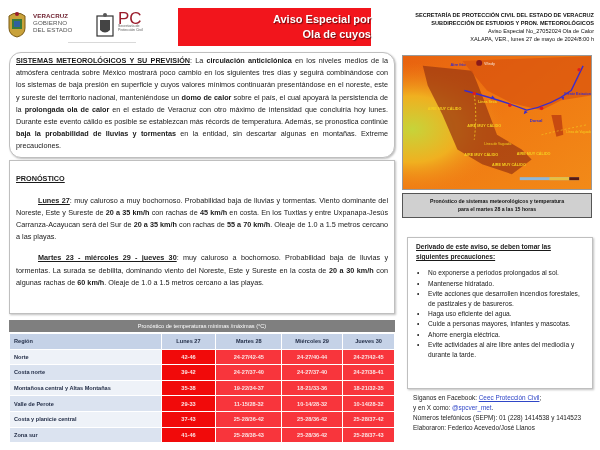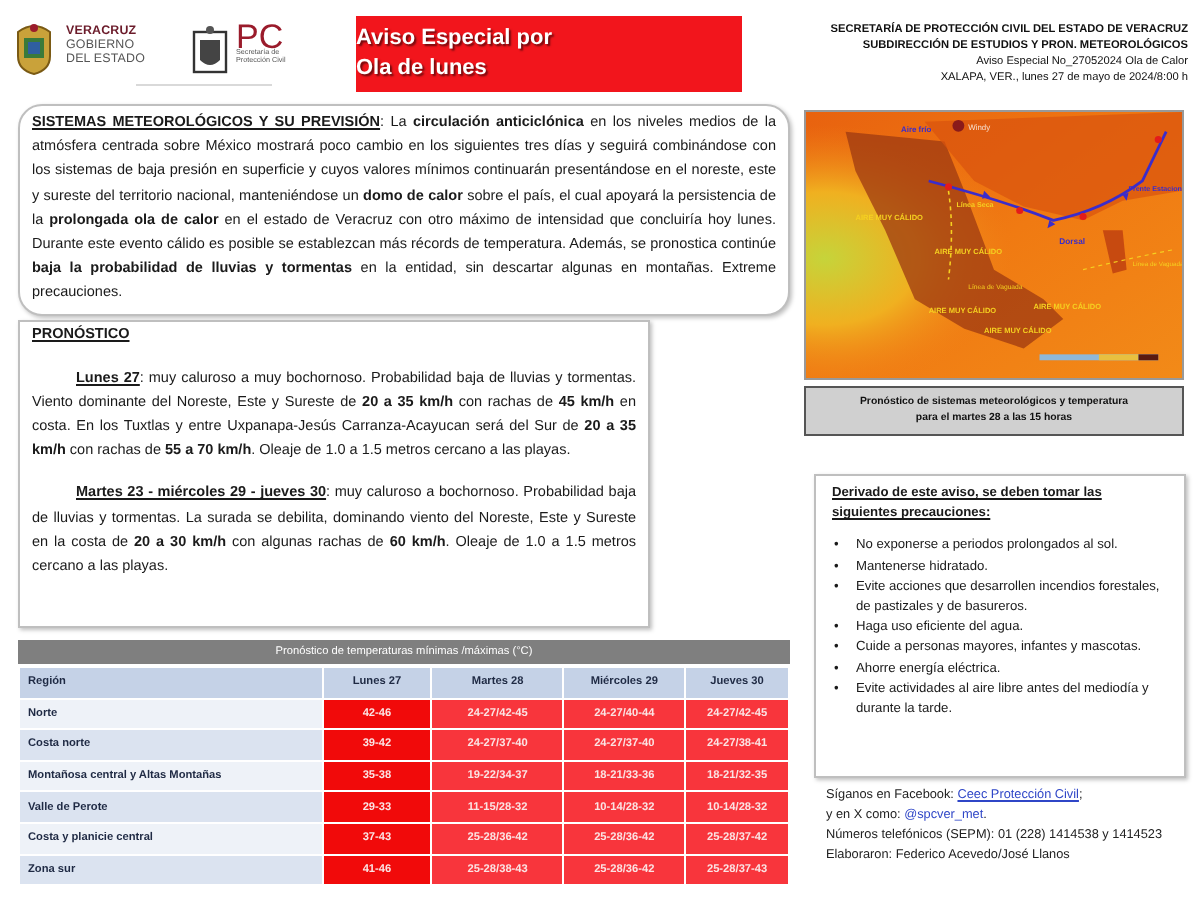--- a/index.html
+++ b/index.html
@@ -10,32 +10,32 @@
   .logo-ver { position: absolute; left: 6px; top: 10px; width: 22px; height: 28px; }
   .logo-ver-text { position: absolute; left: 33px; top: 12px; font-size: 6.2px; line-height: 7.2px; color: #555; letter-spacing: 0.1px; }
   .logo-ver-text b { color: #6b1b2a; font-weight: bold; }
   .logo-pc { position: absolute; left: 95px; top: 12px; width: 20px; height: 26px; }
   .logo-pc-text { position: absolute; left: 118px; top: 13px; }
   .logo-pc-text .pc { font-size: 17px; font-weight: normal; color: #9a1b2b; line-height: 11px; }
   .logo-pc-text .sub { font-size: 3.6px; color: #555; line-height: 4.2px; }
   .logo-underline { position: absolute; left: 68px; top: 42px; width: 68px; height: 1px; background: #d9d9d9; }
 
   .title-box { position: absolute; left: 178px; top: 8px; width: 193px; height: 38px; background: #f2151c;
-    color: #fff; font-weight: bold; font-size: 11px; line-height: 15px; text-align: left; padding-top: 4px;
+    color: #fff; font-weight: bold; font-size: 11px; line-height: 15px; text-align: right; padding-top: 4px;
     text-shadow: 1px 1px 1px rgba(0,0,0,0.55); }
 
   .agency { position: absolute; right: 6px; top: 11px; text-align: right; font-size: 5.6px; line-height: 8px; color: #111; }
   .agency .l1 { font-weight: bold; }
   .agency .l2 { font-weight: bold; }
 
   
   .box { position: absolute; border: 1px solid #bfbfbf; box-shadow: 1px 1px 2px rgba(0,0,0,0.25); background: #fff; }
   .systems { left: 9px; top: 52px; width: 386px; height: 106px; padding: 2px 6px; font-size: 7.25px; line-height: 12.2px; text-align: justify; border-radius: 12px; }
   .systems .head { font-weight: bold; text-decoration: underline; }
-  .forecast { left: 9px; top: 160px; width: 316px; height: 154px; padding: 0 6px; font-size: 7.25px; line-height: 12.1px; text-align: justify; }
+  .forecast { left: 9px; top: 160px; width: 386px; height: 154px; padding: 12px 6px; font-size: 7.25px; line-height: 12.1px; text-align: justify; }
   .forecast .head { font-weight: bold; text-decoration: underline; display: block; margin-bottom: 10px; }
   .forecast p { margin-bottom: 9px; }
   .forecast .day { font-weight: bold; text-decoration: underline; }
   .indent { display: inline-block; width: 22px; }
 
   
   .tbl-title { position: absolute; left: 9px; top: 320px; width: 386px; height: 12px; background: #7f7f7f; color: #fff;
     font-size: 5.6px; line-height: 12px; text-align: center; }
   table.temps { position: absolute; left: 9px; top: 333px; width: 386px; border-collapse: collapse; font-size: 5.6px; font-weight: bold; }
   table.temps td, table.temps th { height: 15.6px; border: 1px solid #fff; }
@@ -84,21 +84,21 @@
 </svg>
 <div class="logo-pc-text">
   <div class="pc">PC</div>
   <div class="sub">Secretaría de</div>
   <div class="sub">Protección Civil</div>
 </div>
 <div class="logo-underline"></div>
 
 <div class="title-box">
   <div>Aviso Especial por</div>
-  <div>Ola de lunes</div>
+  <div>Ola de cuyos</div>
 </div>
 
 <div class="agency">
   <div class="l1">SECRETARÍA DE PROTECCIÓN CIVIL DEL ESTADO DE VERACRUZ</div>
   <div class="l2">SUBDIRECCIÓN DE ESTUDIOS Y PRON. METEOROLÓGICOS</div>
   <div>Aviso Especial No_27052024 Ola de Calor</div>
   <div>XALAPA, VER., lunes 27 de mayo de 2024/8:00 h</div>
 </div>
 
 <div class="box systems">

